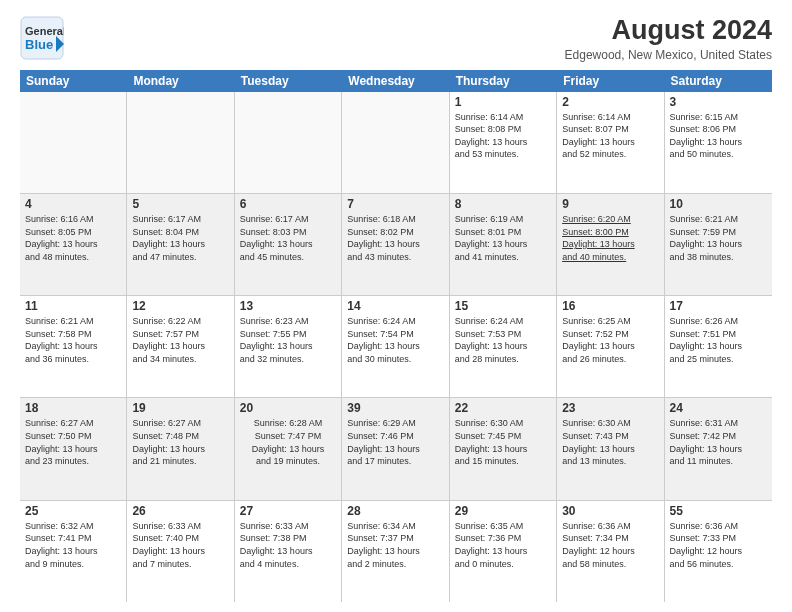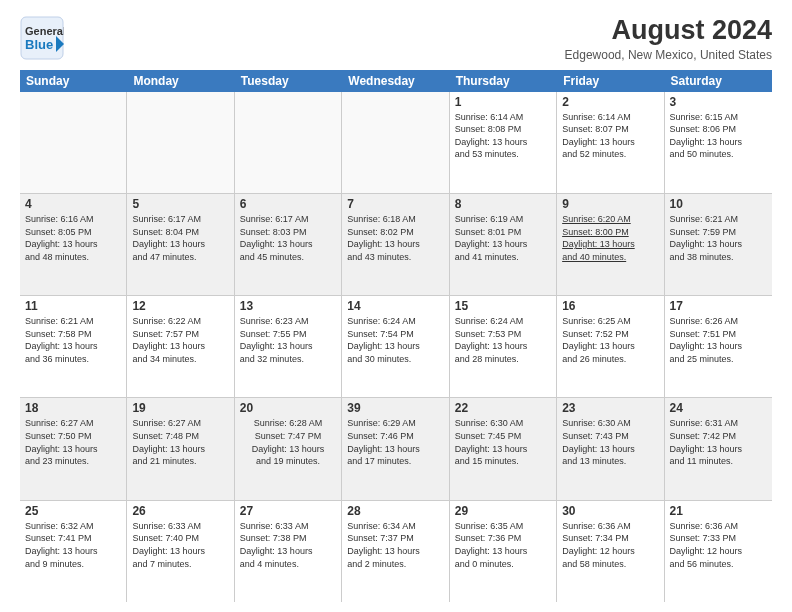--- a/index.html
+++ b/index.html
@@ -351,21 +351,21 @@
 and 0 minutes.</div>
           </div>
           <div class="cal-cell">
             <div class="day-num">30</div>
             <div class="day-info" style="white-space: pre-line;">Sunrise: 6:36 AM
 Sunset: 7:34 PM
 Daylight: 12 hours
 and 58 minutes.</div>
           </div>
           <div class="cal-cell">
-            <div class="day-num">21</div>
+            <div class="day-num">55</div>
             <div class="day-info" style="white-space: pre-line;">Sunrise: 6:36 AM
 Sunset: 7:33 PM
 Daylight: 12 hours
 and 56 minutes.</div>
           </div>
         </div>
       </div>
   </div>
 </div>
 

